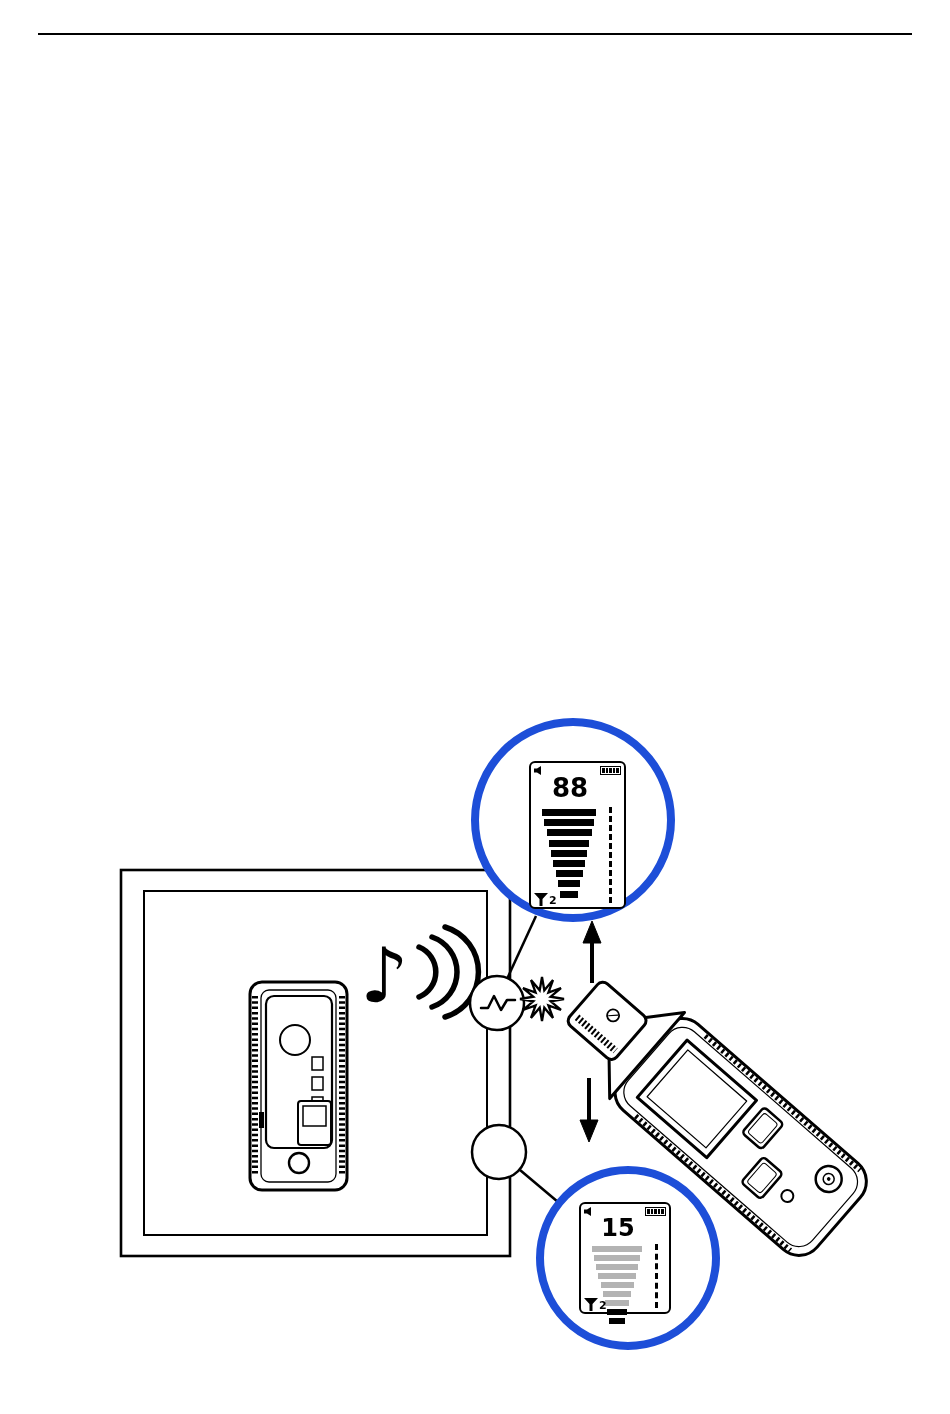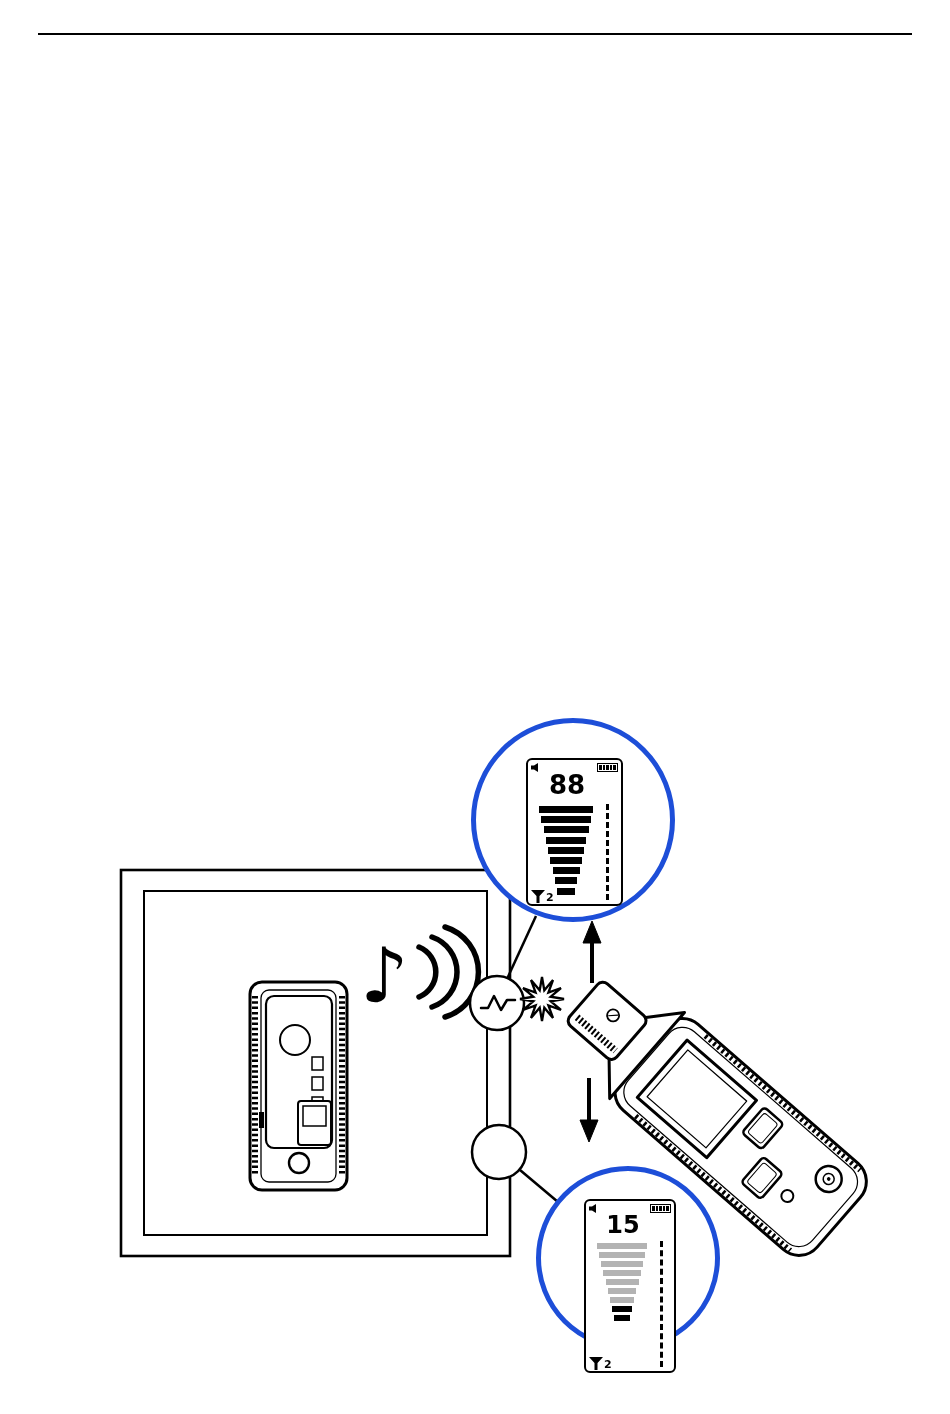--- a/index.html
+++ b/index.html
@@ -5,28 +5,28 @@
   * { margin:0; padding:0; box-sizing:border-box; }
   html,body { background:#fff; }
   .page {
     position:relative; width:950px; height:1414px; background:#fff;
     overflow:hidden; font-family:"DejaVu Sans","Liberation Sans",sans-serif; color:#000;
   }
   .top-rule { position:absolute; left:38px; top:33px; width:874px; height:2px; background:#000; }
   .art { position:absolute; left:0; top:0; }
 
   
-  .callout { position:absolute; border:5px solid #1d4ed8; border-radius:50%; background:#fff; }
+  .callout { position:absolute; border:8px solid #1d4ed8; border-radius:50%; background:#fff; }
   .callout-top    { left:471px; top:718px;  width:204px; height:204px; }
   .callout-bottom { left:536px; top:1166px; width:184px; height:184px; }
 
   
   .lcd { position:absolute; border:2px solid #000; border-radius:6px; background:#fff; }
   .callout-top .lcd    { left:50px; top:35px; width:97px; height:148px; }
-  .callout-bottom .lcd { left:43px; top:28px; width:92px; height:174px; }
+  .callout-bottom .lcd { left:35px; top:28px; width:92px; height:112px; }
 
   .lcd-status { position:absolute; top:2px; left:3px; right:3px; height:11px;
                 display:flex; justify-content:space-between; align-items:center; }
   .batt { display:inline-flex; gap:1px; border:1px solid #000; height:9px; padding:1px 1.5px; align-items:stretch; }
   .batt i { display:block; width:2.5px; background:#000; }
 
   .lcd-reading { position:absolute; top:12px; left:0; right:15px; text-align:center;
                  font-weight:bold; font-size:26px; line-height:1.05; }
   .callout-bottom .lcd-reading { font-size:24px; right:14px; }
 

